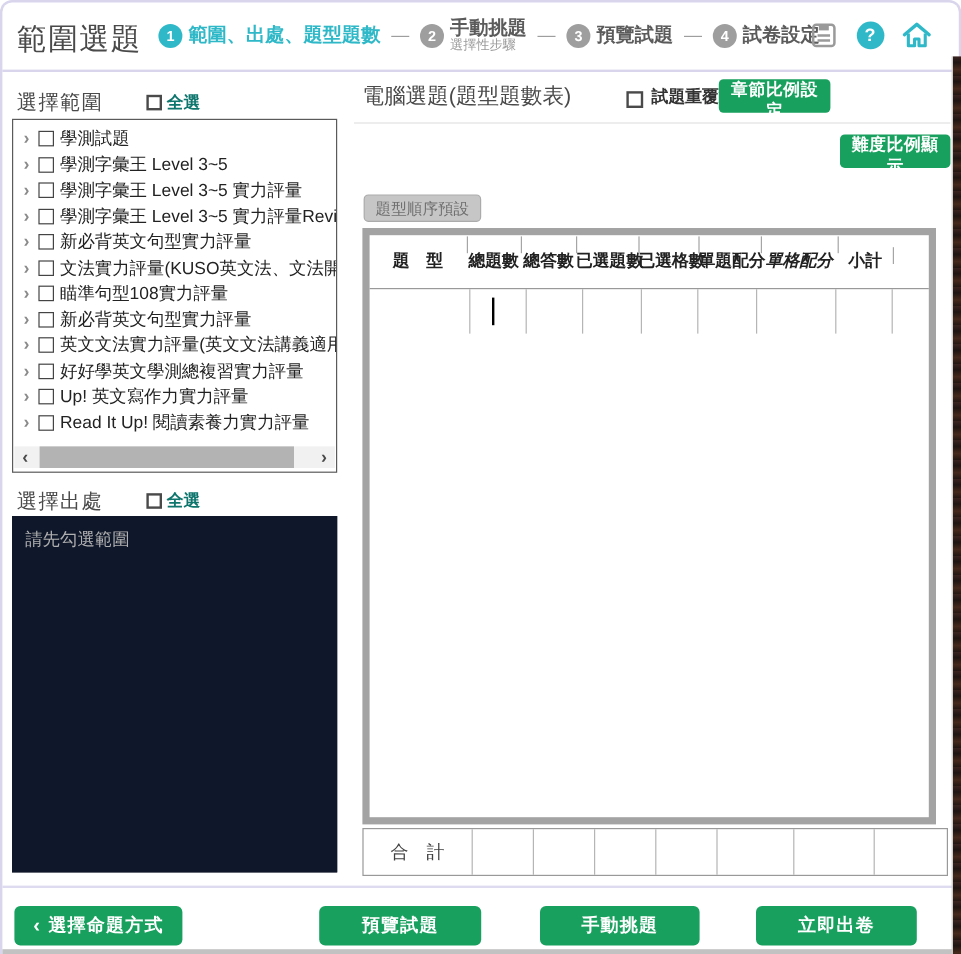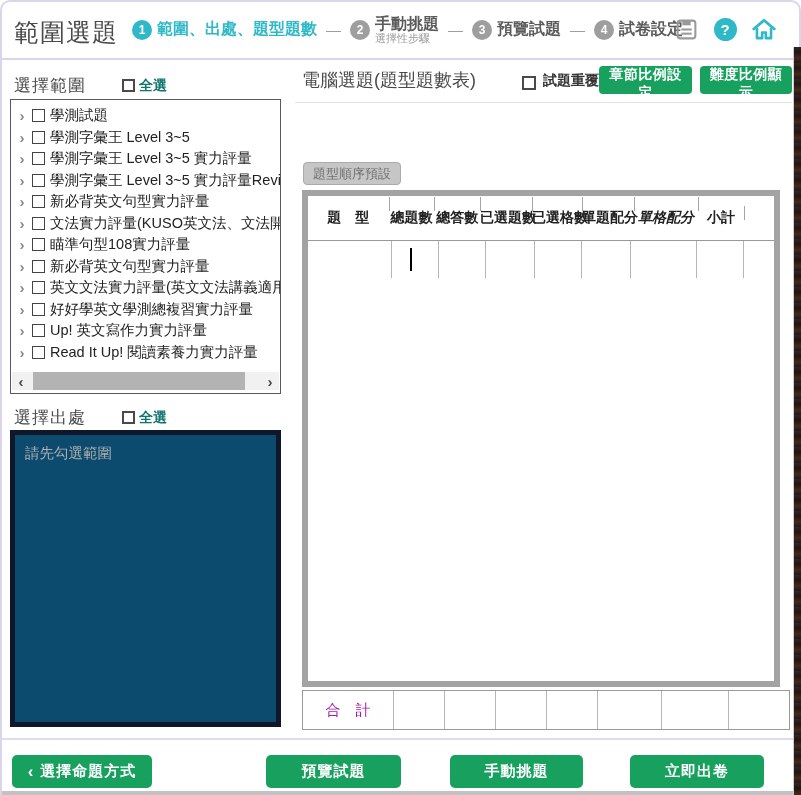--- a/index.html
+++ b/index.html
@@ -35,49 +35,49 @@
   .tree-rows { padding:5px 0 0 4px; }
   .tree-row { display:flex; align-items:center; height:21.5px; white-space:nowrap; overflow:hidden; }
   .tree-chevron { color:#8a8a8a; font-size:15px; font-weight:bold; width:14px; text-align:center; flex:0 0 auto; line-height:1; }
   .tree-cb { width:13px; height:13px; border:1.6px solid #444; background:#fff; margin:0 5px 0 3px; flex:0 0 auto; }
   .tree-label { font-size:14.5px; color:#222; }
   .hscroll { position:absolute; left:1px; right:1px; bottom:3px; height:18px; background:#f1f1f1; }
   .hs-arrow { position:absolute; top:0; width:18px; height:18px; display:flex; align-items:center; justify-content:center; color:#4a4a4a; font-size:15px; font-weight:bold; cursor:pointer; line-height:1; }
   .hs-left { left:0; } .hs-right { right:0; }
   .hs-thumb { position:absolute; left:21px; top:0; width:212px; height:18px; background:#b3b3b3; cursor:pointer; }
 
-  .source-box { position:absolute; left:8px; top:428px; width:271px; height:297px; border:5px solid #0f172a; background:#0c4a6e; }
+  .source-box { position:absolute; left:8px; top:428px; width:271px; height:297px; border:1px solid #0f172a; background:#0f172a; }
   .placeholder { display:block; padding:9px 10px; font-size:14.5px; color:#b0b0b0; }
 
   
   .panel-title { position:absolute; left:300px; top:66px; font-size:18px; color:#4a4a4a; }
   .dup-filter { position:absolute; left:520px; top:70px; display:flex; align-items:flex-end; gap:7px; cursor:pointer; }
   .dup-filter .cb { width:14px; height:14px; }
   .dup-label { font-size:14px; font-weight:bold; color:#333; }
   .green-btn { position:absolute; top:64px; height:28px; background:#18a05e; color:#fff; border:none; border-radius:4px; font-size:14px; font-weight:bold; font-family:inherit; cursor:pointer; padding:0 8px; letter-spacing:.5px; }
   .btn-chapter { left:597px; width:93px; }
-  .btn-difficulty { left:698px; width:92px; }
+  .btn-difficulty { left:698px; width:92px;margin-top:46px; }
   .panel-divider { position:absolute; left:293px; top:100px; width:497px; height:1px; background:#e2e2e2; }
 
   .order-badge { position:absolute; left:301px; top:160px; height:23px; padding:4px 9px; background:#c6c6c6; border:1px solid #ababab; border-radius:4px; font-size:13px; color:#6f6f6f; line-height:1.1; }
 
   .main-table { position:absolute; left:300px; top:188px; width:478px; height:497px; border:6px solid #a3a3a3; background:#fff; }
   .mt-header { display:flex; height:45px; border-bottom:1px solid #999; align-items:center; }
   .mt-header .cell { position:relative; font-size:14px; font-weight:bold; color:#222; text-align:center; white-space:nowrap; overflow:visible; }
   .mt-header .cell + .cell::before { content:""; position:absolute; left:0; top:-12px; height:14px; border-left:1px solid #a5a5a5; }
   .mt-row { display:flex; height:37px; }
   .mt-row .cell { position:relative; height:100%; }
   .mt-row .cell + .cell { border-left:1px solid #b5b5b5; }
   .c0{width:88px;} .c1{width:50px;} .c2{width:50px;} .c3{width:52px;} .c4{width:50px;} .c5{width:52px;} .c6{width:70px;font-style:italic;} .c7{width:50px;} .c8{width:33px;}
   .caret { position:absolute; left:18px; top:7px; width:2px; height:23px; background:#000; }
 
   .summary-table { position:absolute; left:300px; top:688px; width:488px; height:40px; border:1px solid #999; background:#fff; display:flex; }
   .summary-table .cell { height:100%; }
   .summary-table .cell + .cell { border-left:1px solid #b5b5b5; }
-  .summary-label { width:90px; display:flex; align-items:center; justify-content:center; font-size:15px; color:#a21caf; }
+  .summary-label { width:90px; display:flex; align-items:center; justify-content:center; font-size:15px; color:#404040; }
   .s1{width:51px;} .s2{width:51px;} .s3{width:51px;} .s4{width:51px;} .s5{width:64px;} .s6{width:67px;} .s7{flex:1;}
 
   
   .footer-divider { position:absolute; left:0; top:736px; width:100%; height:2px; background:#dedbf0; }
   .foot-btn { position:absolute; top:753px; height:33px; background:#18a05e; color:#fff; border:none; border-radius:5px; font-size:15px; font-weight:bold; font-family:inherit; cursor:pointer; letter-spacing:1px; display:flex; align-items:center; justify-content:center; }
   .btn-back { left:10px; width:140px; gap:6px; }
   .btn-back .chev { font-size:17px; font-weight:bold; line-height:1; }
   .btn-preview { left:264px; width:135px; }
   .btn-manual { left:448px; width:133px; }
   .btn-generate { left:628px; width:134px; }

